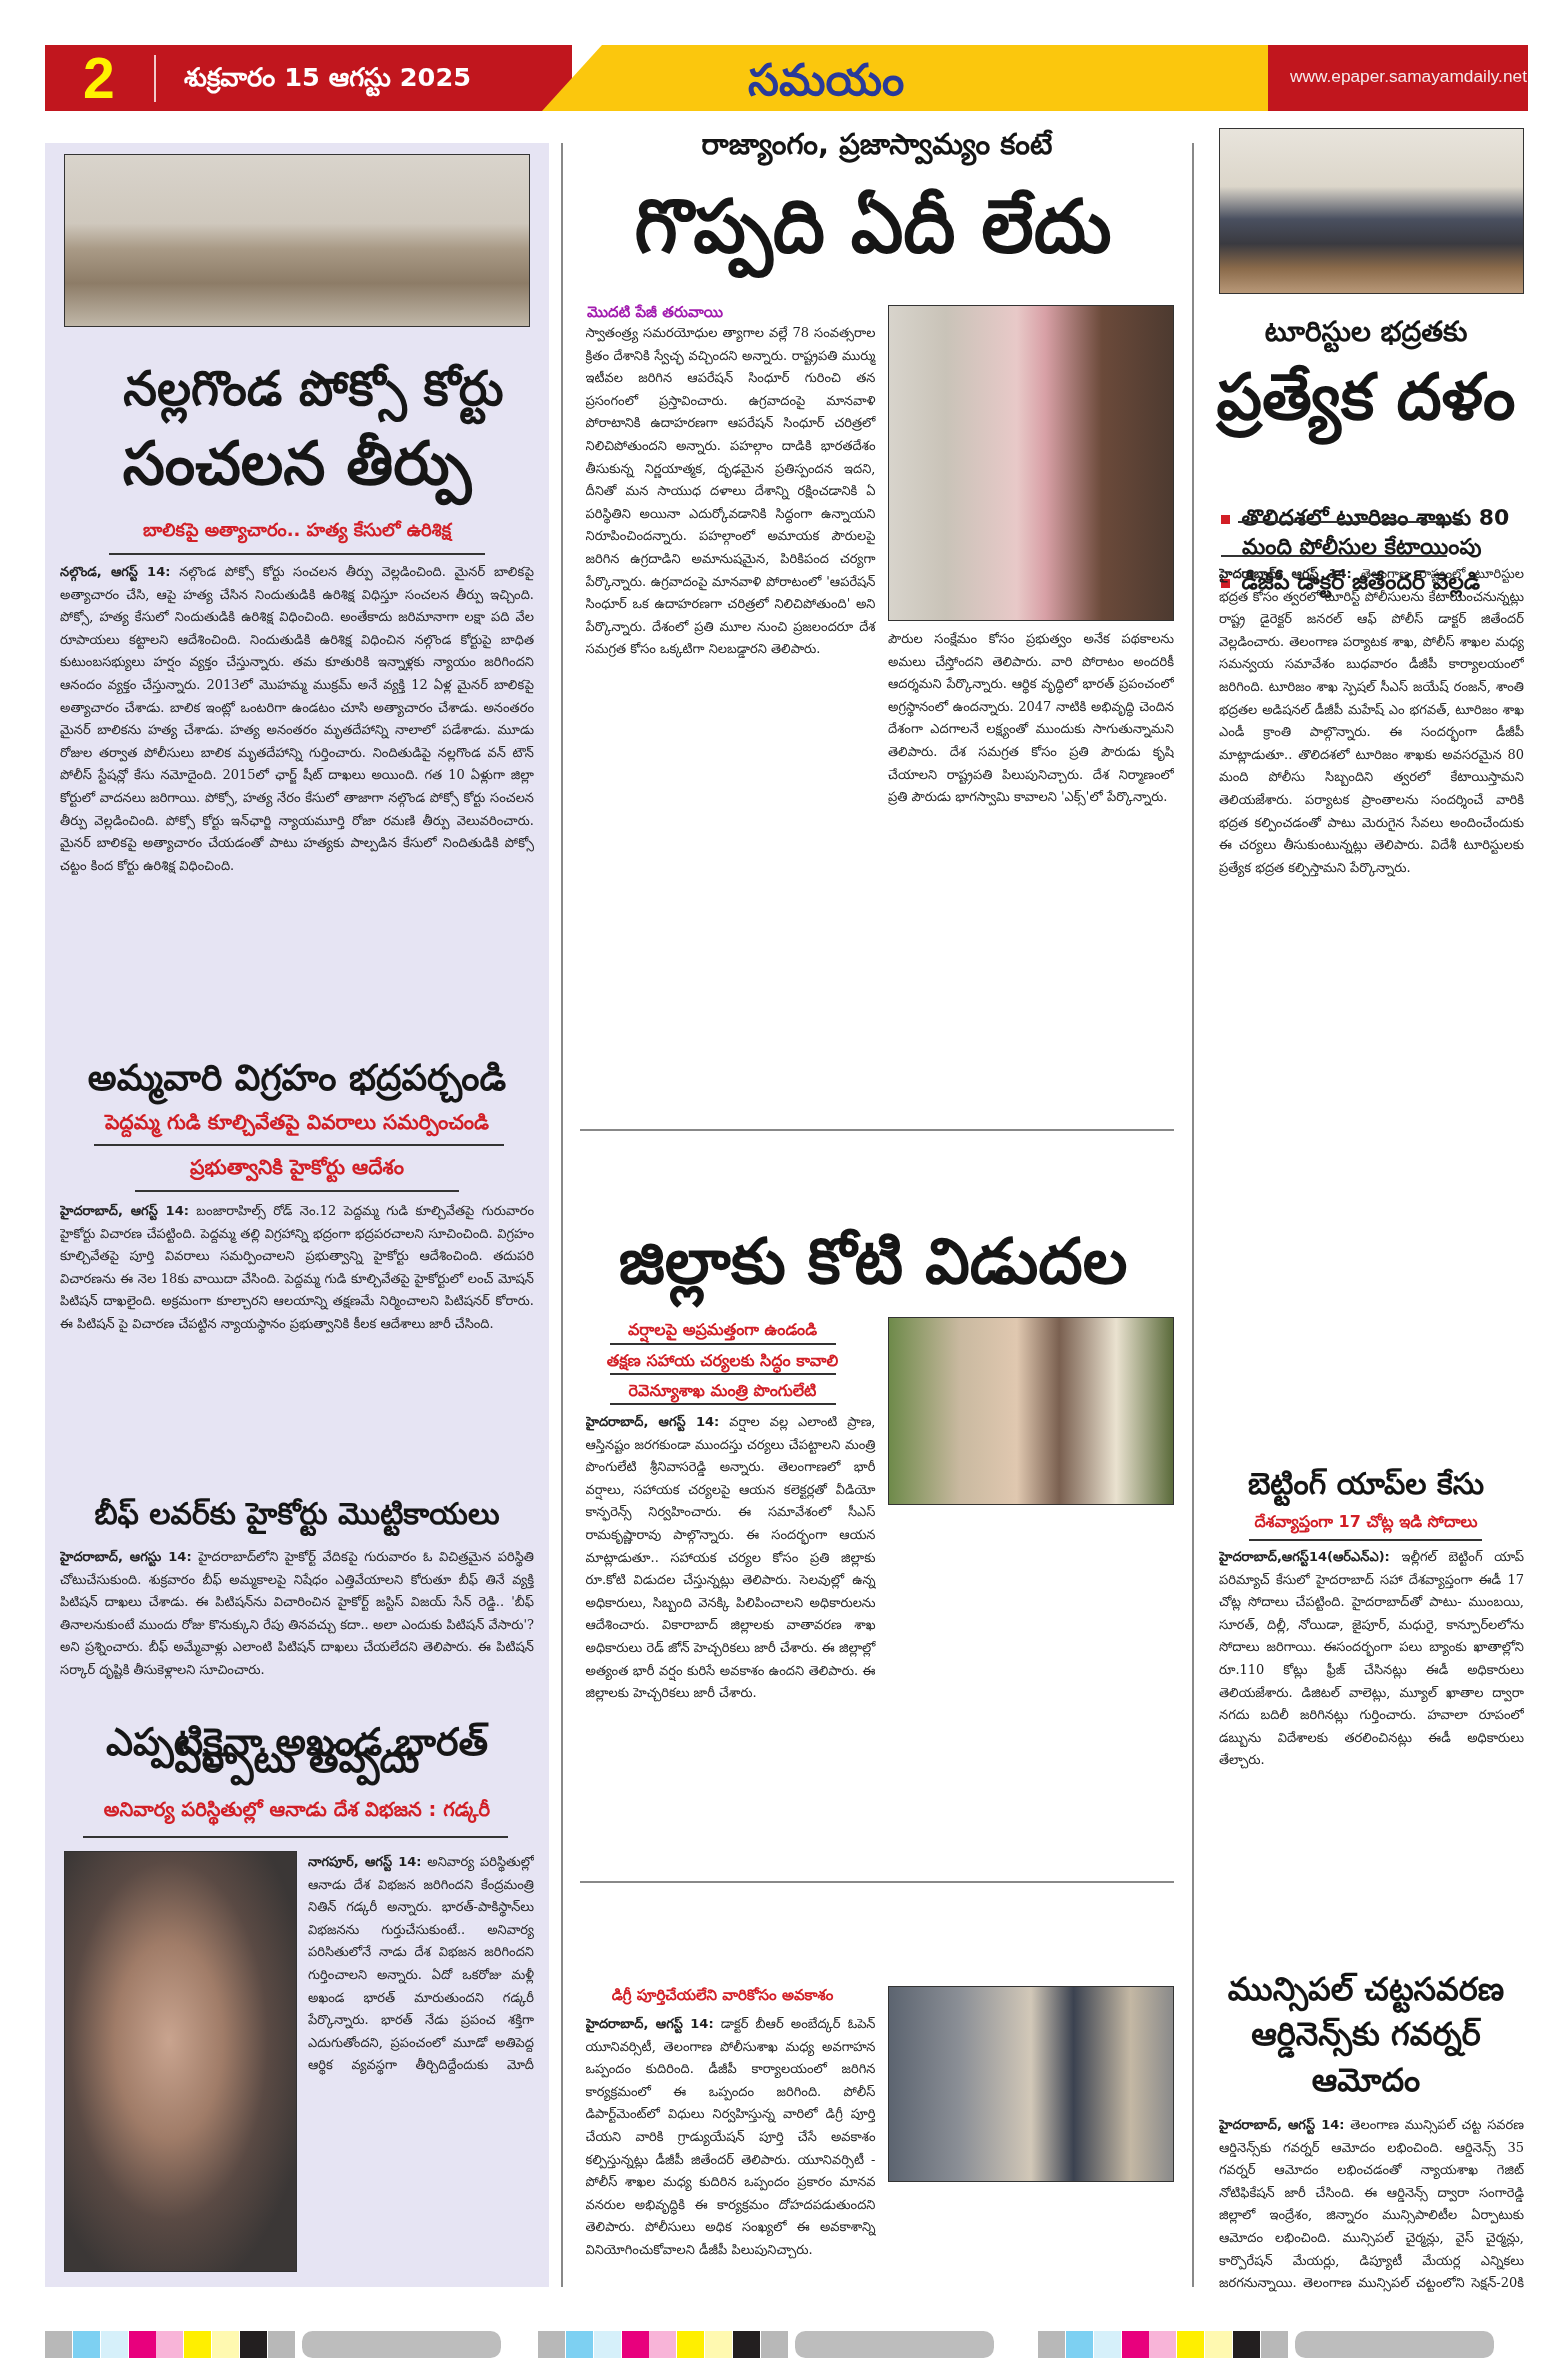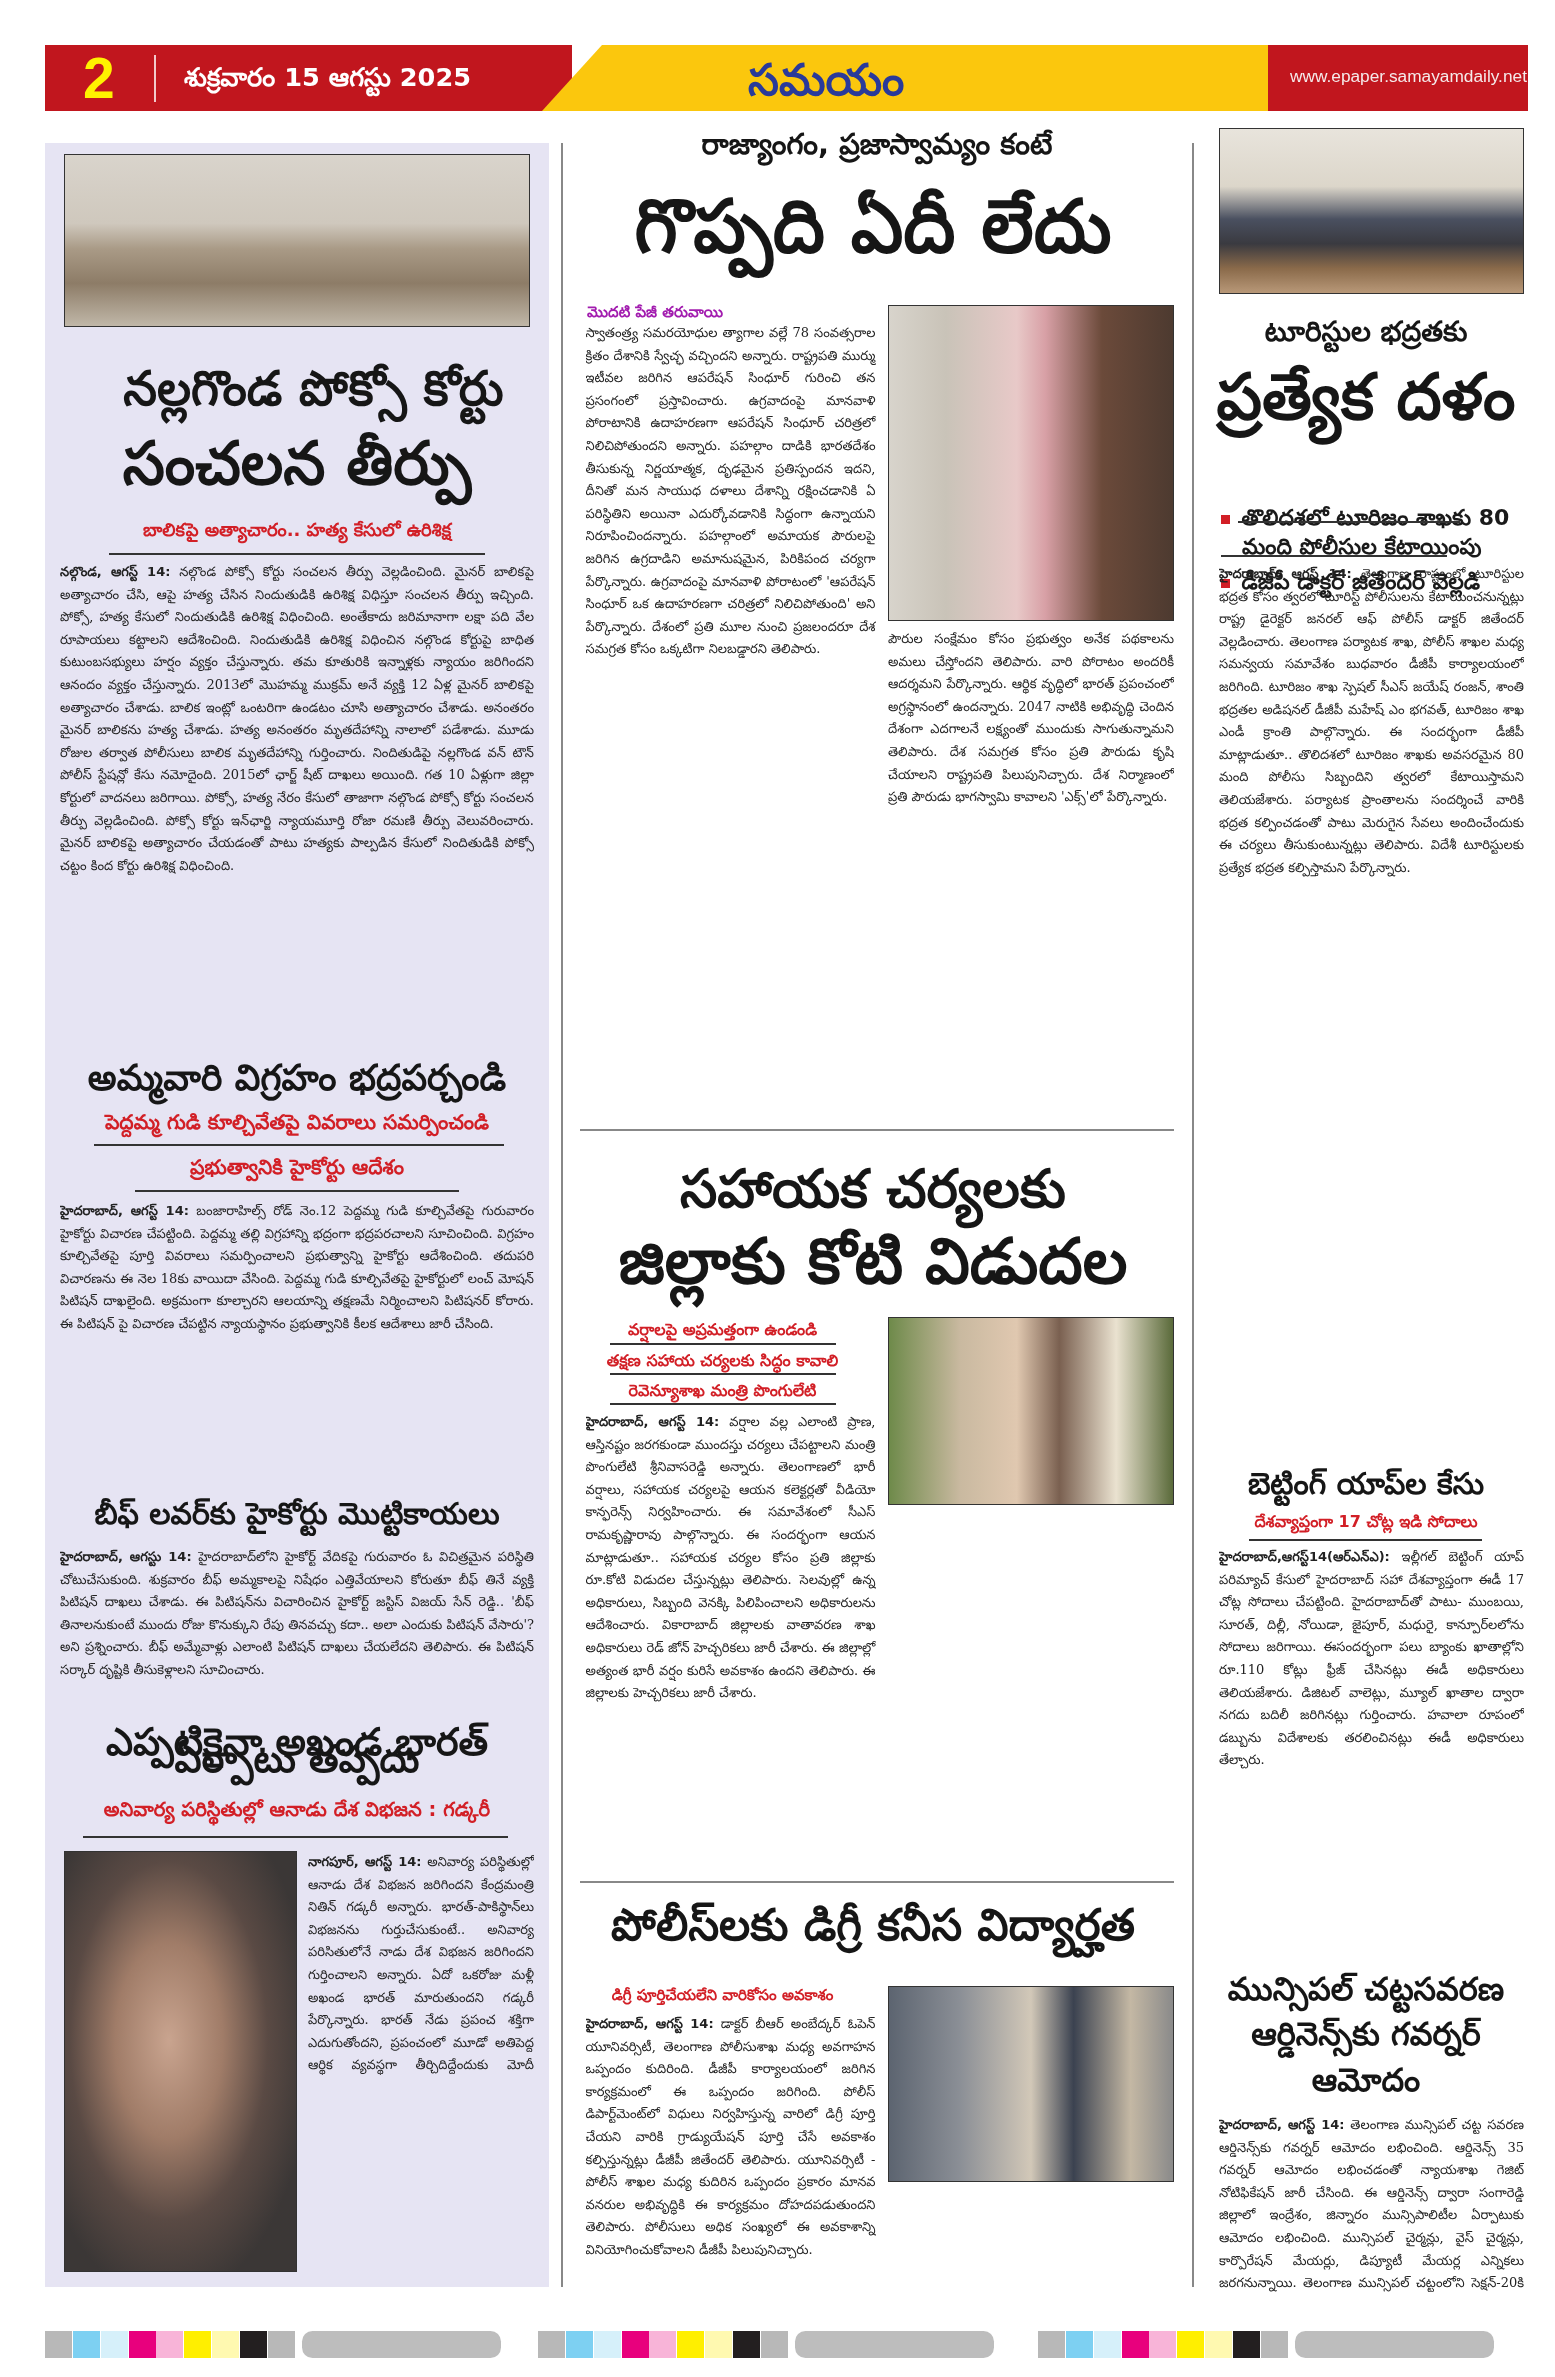--- a/index.html
+++ b/index.html
@@ -108,38 +108,36 @@
   <div class="headline" style="left:4px; top:0; width:602px; font-size:29px;">రాజ్యాంగం, ప్రజాస్వామ్యం కంటే</div>
   <div class="headline" style="left:0; top:56px; width:602px; font-size:74px;">గొప్పది ఏదీ లేదు</div>
   <div class="kicker" style="left:15px; top:175px;">మొదటి పేజీ తరువాయి</div>
   <div class="body-text" style="left:13.5px; top:194px; width:290px; height:798px;">స్వాతంత్ర్య సమరయోధుల త్యాగాల వల్లే 78 సంవత్సరాల క్రితం దేశానికి స్వేచ్ఛ వచ్చిందని అన్నారు. రాష్ట్రపతి ముర్ము ఇటీవల జరిగిన ఆపరేషన్ సింధూర్ గురించి తన ప్రసంగంలో ప్రస్తావించారు. ఉగ్రవాదంపై మానవాళి పోరాటానికి ఉదాహరణగా ఆపరేషన్ సింధూర్ చరిత్రలో నిలిచిపోతుందని అన్నారు. పహల్గాం దాడికి భారతదేశం తీసుకున్న నిర్ణయాత్మక, దృఢమైన ప్రతిస్పందన ఇదని, దీనితో మన సాయుధ దళాలు దేశాన్ని రక్షించడానికి ఏ పరిస్థితిని అయినా ఎదుర్కోవడానికి సిద్ధంగా ఉన్నాయని నిరూపించిందన్నారు. పహల్గాంలో అమాయక పౌరులపై జరిగిన ఉగ్రదాడిని అమానుషమైన, పిరికిపంద చర్యగా పేర్కొన్నారు. ఉగ్రవాదంపై మానవాళి పోరాటంలో 'ఆపరేషన్ సింధూర్ ఒక ఉదాహరణగా చరిత్రలో నిలిచిపోతుంది' అని పేర్కొన్నారు. దేశంలో ప్రతి మూల నుంచి ప్రజలందరూ దేశ సమగ్రత కోసం ఒక్కటిగా నిలబడ్డారని తెలిపారు.</div>
   <div class="photo" style="left:316px; top:177px; width:286px; height:316px;">
     <div class="ph-fill" style="background: linear-gradient(90deg,#d8d4cc 0%,#c9c3b8 20%,#e8c9c8 45%,#d8a0a6 55%,#6b4a3a 75%,#4d3a30 100%);"></div>
   </div>
   <div class="body-text" style="left:316px; top:500px; width:286px; height:489px;">పౌరుల సంక్షేమం కోసం ప్రభుత్వం అనేక పథకాలను అమలు చేస్తోందని తెలిపారు. వారి పోరాటం అందరికీ ఆదర్శమని పేర్కొన్నారు. ఆర్థిక వృద్ధిలో భారత్ ప్రపంచంలో అగ్రస్థానంలో ఉందన్నారు. 2047 నాటికి అభివృద్ధి చెందిన దేశంగా ఎదగాలనే లక్ష్యంతో ముందుకు సాగుతున్నామని తెలిపారు. దేశ సమగ్రత కోసం ప్రతి పౌరుడు కృషి చేయాలని రాష్ట్రపతి పిలుపునిచ్చారు. దేశ నిర్మాణంలో ప్రతి పౌరుడు భాగస్వామి కావాలని 'ఎక్స్'లో పేర్కొన్నారు.</div>
   <div class="rule" style="left:7.5px; top:1001px; width:594px; background:#888;"></div>
 
-  <div class="headline" style="left:0; top:1031px; width:602px; font-size:53px;">సహాయక చర్యలకు</div>
   <div class="headline" style="left:0; top:1098px; width:602px; font-size:63px;">జిల్లాకు కోటి విడుదల</div>
   <div class="subhead" style="left:0; top:1192px; width:301px; font-size:16px;">వర్షాలపై అప్రమత్తంగా ఉండండి</div>
   <div class="rule" style="left:38px; top:1215px; width:226px;"></div>
   <div class="subhead" style="left:0; top:1223px; width:301px; font-size:16px;">తక్షణ సహాయ చర్యలకు సిద్ధం కావాలి</div>
   <div class="rule" style="left:38px; top:1245px; width:226px;"></div>
   <div class="subhead" style="left:0; top:1253px; width:301px; font-size:16px;">రెవెన్యూశాఖ మంత్రి పొంగులేటి</div>
   <div class="rule" style="left:38px; top:1275px; width:226px;"></div>
   <div class="photo" style="left:316px; top:1189px; width:286px; height:188px;">
     <div class="ph-fill" style="background: linear-gradient(90deg,#6e8a4a 0%,#c9b9a0 25%,#e0c8b0 45%,#7a6050 60%,#eae2d0 80%,#5a6a3a 100%);"></div>
   </div>
   <div class="body-text" style="left:13.5px; top:1283px; width:290px; height:459px;">
     <span class="dateline">హైదరాబాద్, ఆగస్ట్ 14:</span>
     <span>వర్షాల వల్ల ఎలాంటి ప్రాణ, ఆస్తినష్టం జరగకుండా ముందస్తు చర్యలు చేపట్టాలని మంత్రి పొంగులేటి శ్రీనివాసరెడ్డి అన్నారు. తెలంగాణలో భారీ వర్షాలు, సహాయక చర్యలపై ఆయన కలెక్టర్లతో వీడియో కాన్ఫరెన్స్ నిర్వహించారు. ఈ సమావేశంలో సీఎస్ రామకృష్ణారావు పాల్గొన్నారు. ఈ సందర్భంగా ఆయన మాట్లాడుతూ.. సహాయక చర్యల కోసం ప్రతి జిల్లాకు రూ.కోటి విడుదల చేస్తున్నట్లు తెలిపారు. సెలవుల్లో ఉన్న అధికారులు, సిబ్బంది వెనక్కి పిలిపించాలని అధికారులను ఆదేశించారు. వికారాబాద్ జిల్లాలకు వాతావరణ శాఖ అధికారులు రెడ్ జోన్ హెచ్చరికలు జారీ చేశారు. ఈ జిల్లాల్లో అత్యంత భారీ వర్షం కురిసే అవకాశం ఉందని తెలిపారు. ఈ జిల్లాలకు హెచ్చరికలు జారీ చేశారు.</span>
   </div>
   <div class="rule" style="left:7.5px; top:1753px; width:594px; background:#888;"></div>
 
-  <div class="headline" style="left:0; top:1772px; width:602px; font-size:44px;">పోలీస్‌లకు డిగ్రీ కనీస విద్యార్హత</div>
   <div class="subhead" style="left:0; top:1858px; width:301px; font-size:15px;">డిగ్రీ పూర్తిచేయలేని వారికోసం అవకాశం</div>
   <div class="photo" style="left:316px; top:1858px; width:286px; height:196px;">
     <div class="ph-fill" style="background: linear-gradient(90deg,#5c6470 0%,#8b8f96 25%,#d2c8b8 50%,#3b4250 65%,#c4b8a4 85%,#8a8a8a 100%);"></div>
   </div>
   <div class="body-text" style="left:13.5px; top:1885px; width:290px; height:278px;">
     <span class="dateline">హైదరాబాద్, ఆగస్ట్ 14:</span>
     <span>డాక్టర్ బీఆర్ అంబేద్కర్ ఓపెన్ యూనివర్సిటీ, తెలంగాణ పోలీసుశాఖ మధ్య అవగాహన ఒప్పందం కుదిరింది. డీజీపీ కార్యాలయంలో జరిగిన కార్యక్రమంలో ఈ ఒప్పందం జరిగింది. పోలీస్ డిపార్ట్‌మెంట్‌లో విధులు నిర్వహిస్తున్న వారిలో డిగ్రీ పూర్తి చేయని వారికి గ్రాడ్యుయేషన్ పూర్తి చేసే అవకాశం కల్పిస్తున్నట్లు డీజీపీ జితేందర్ తెలిపారు. యూనివర్సిటీ - పోలీస్ శాఖల మధ్య కుదిరిన ఒప్పందం ప్రకారం మానవ వనరుల అభివృద్ధికి ఈ కార్యక్రమం దోహదపడుతుందని తెలిపారు. పోలీసులు అధిక సంఖ్యలో ఈ అవకాశాన్ని వినియోగించుకోవాలని డీజీపీ పిలుపునిచ్చారు.</span>
   </div>
 </div>
 

